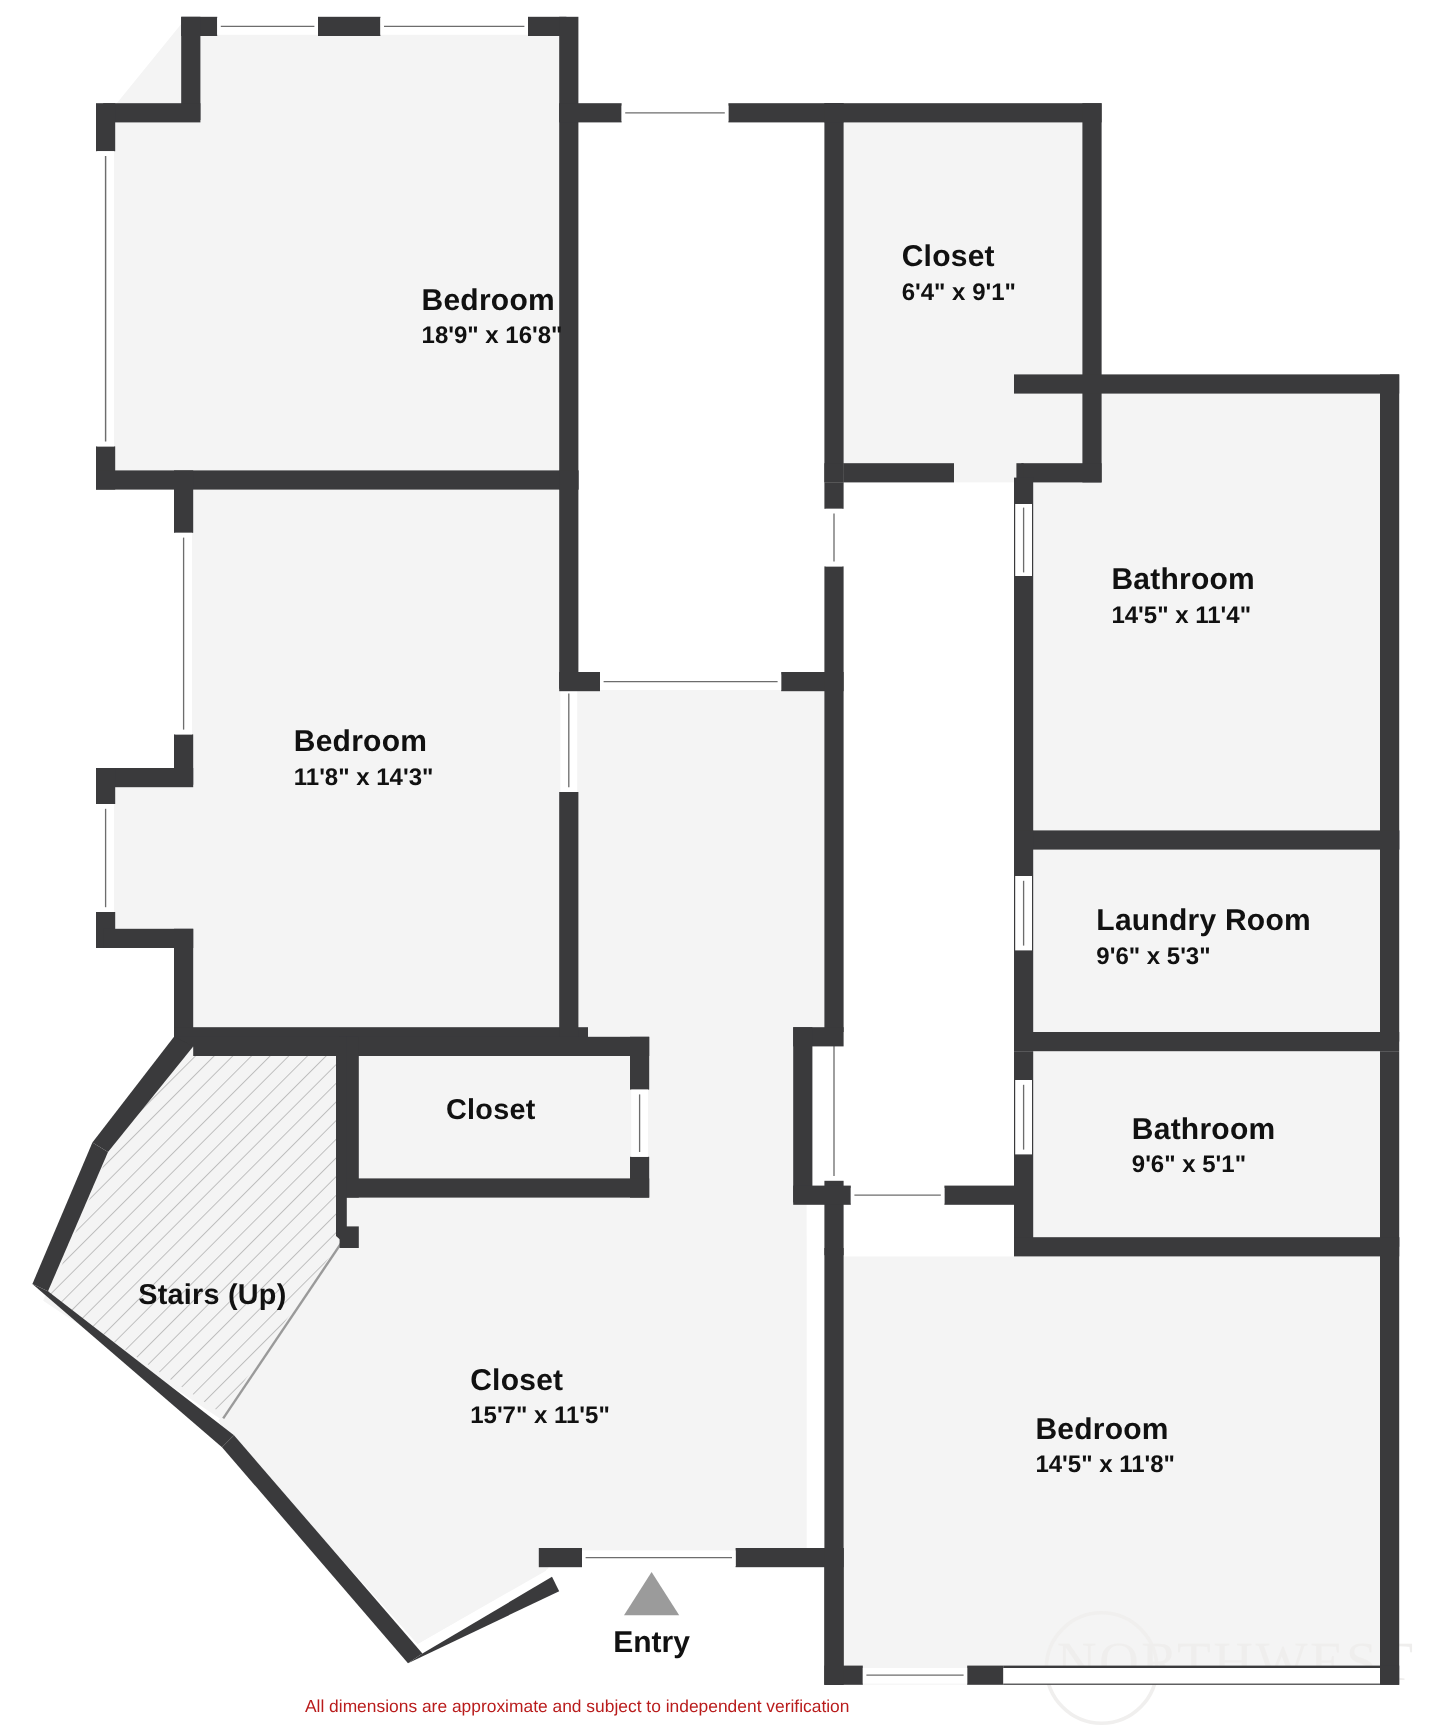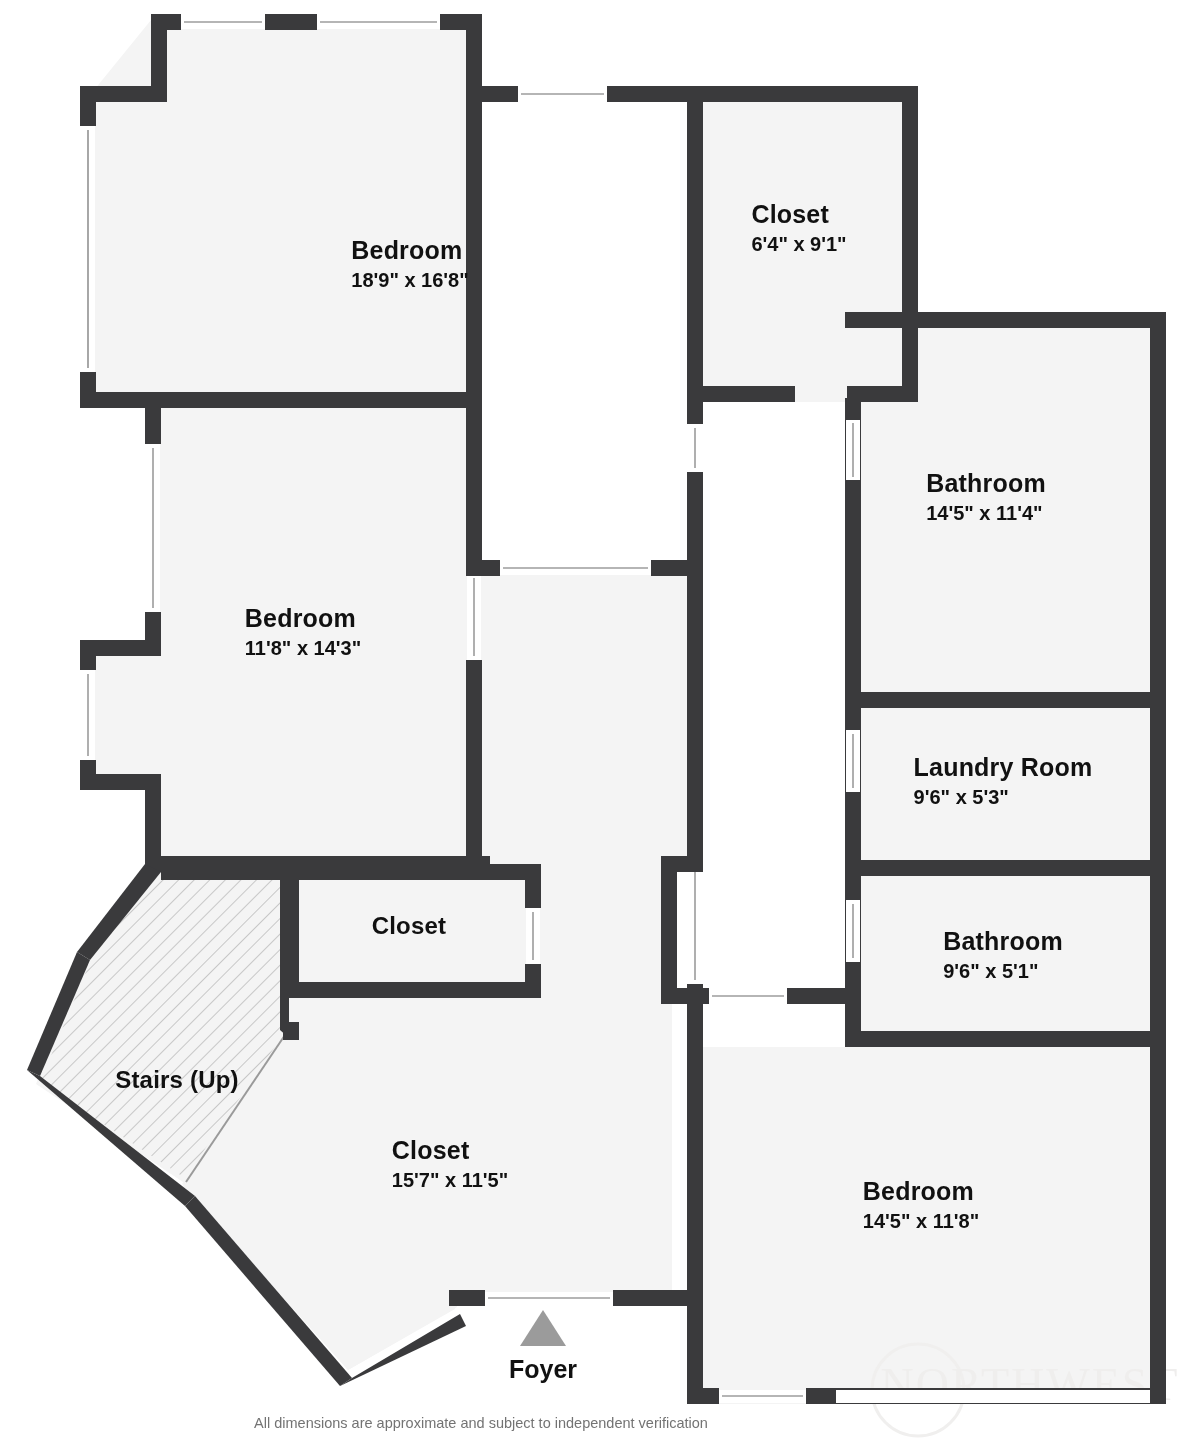--- a/index.html
+++ b/index.html
@@ -59,21 +59,21 @@
     white-space: nowrap;
   }
 
   #disclaimer {
     position: absolute;
     left: 0;
     top: 1415px;
     width: 962px;
     text-align: center;
     font-size: 14.5px;
-    color: #737373;
+    color: #b91c1c;
     font-family: "Liberation Sans", sans-serif;
   }
 </style>
 </head>
 <body>
 
 <svg id="plan" viewBox="0 0 1191 1440" xmlns="http://www.w3.org/2000/svg">
 
   <defs>
     <pattern id="stairHatch" width="11" height="11" patternUnits="userSpaceOnUse" patternTransform="rotate(45)">
@@ -311,15 +311,15 @@
 <div class="room-label" style="left:450px; top:1164px;">
   <span class="rname">Closet</span>
   <span class="rdim">15'7" x 11'5"</span>
 </div>
 
 <div class="room-label" style="left:921px; top:1205px;">
   <span class="rname">Bedroom</span>
   <span class="rdim">14'5" x 11'8"</span>
 </div>
 
-<div id="entry-label">Foyer</div>
+<div id="entry-label">Entry</div>
 
 <div id="disclaimer">All dimensions are approximate and subject to independent verification</div>
 
 </body></html>

